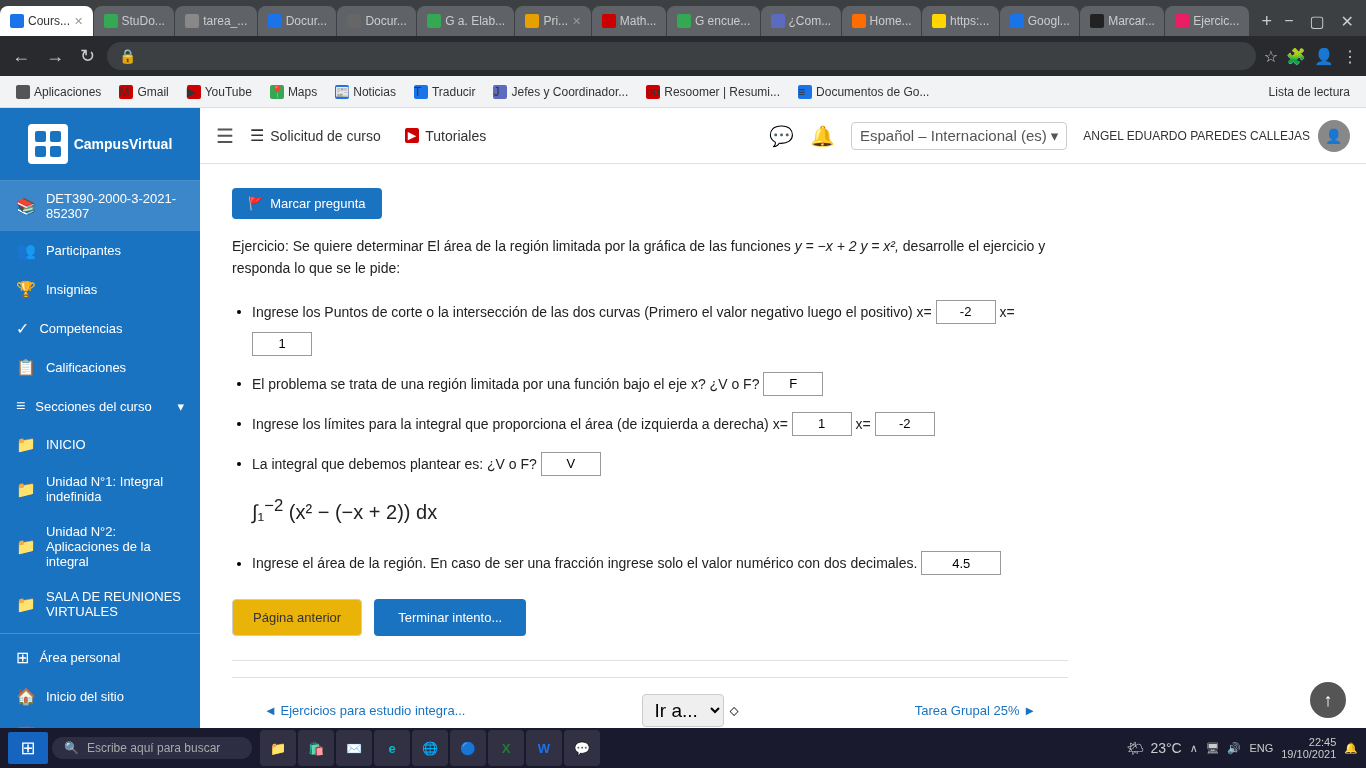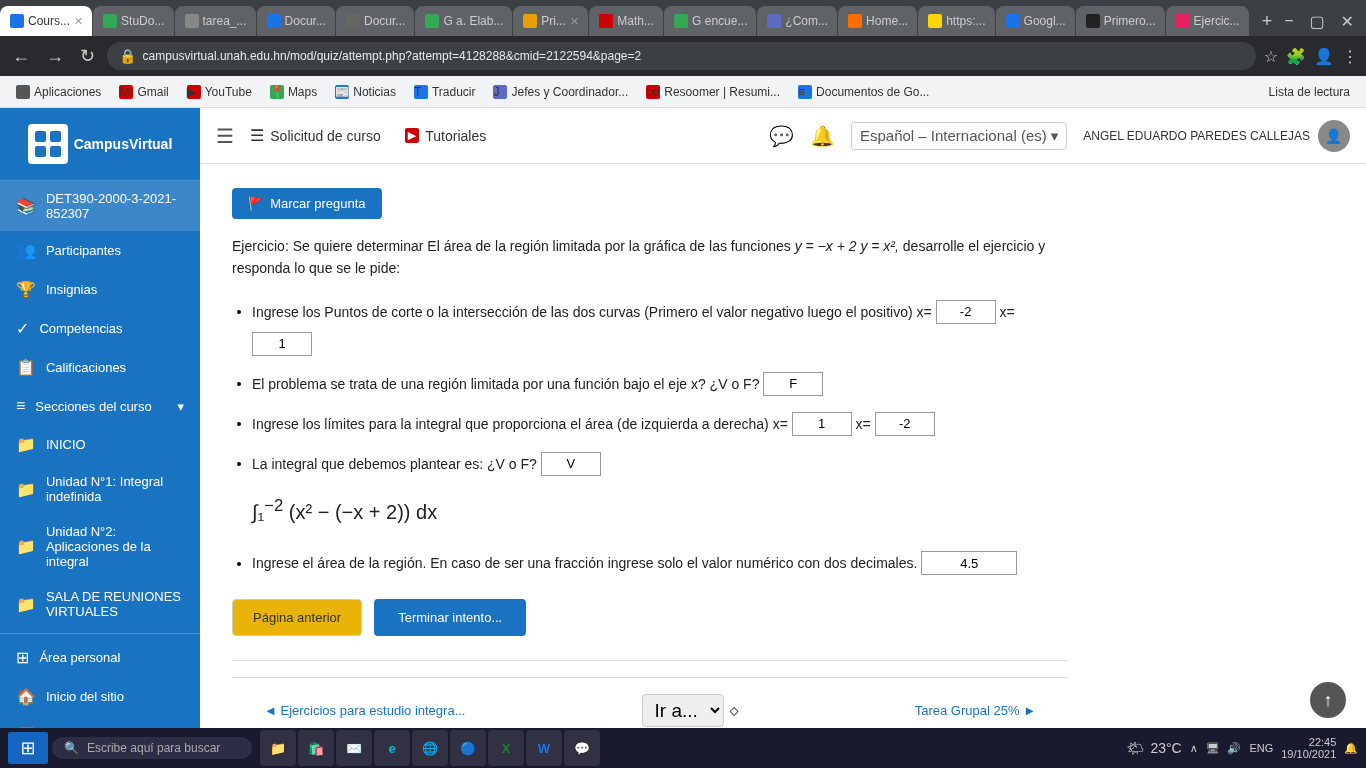--- a/index.html
+++ b/index.html
@@ -57,21 +57,21 @@
     .msg-icon { font-size: 20px; color: #555; cursor: pointer; }
     .bell-icon { font-size: 20px; color: #555; cursor: pointer; }
 
     
     .quiz-content { padding: 24px 32px; max-width: 900px; }
     .mark-btn { background: #1a73c1; color: white; border: none; padding: 8px 16px; border-radius: 4px; cursor: pointer; font-size: 13px; display: flex; align-items: center; gap: 6px; margin-bottom: 16px; }
 
     .exercise-text { font-size: 14px; line-height: 1.6; color: #222; margin-bottom: 20px; }
     .question-text { font-size: 14px; color: #222; margin-bottom: 8px; line-height: 1.6; }
     .math-input { border: 1px solid #999; width: 60px; height: 24px; padding: 2px 4px; font-size: 13px; text-align: center; }
-    .math-input.wide { width: 96px; }
+    .math-input.wide { width: 80px; }
 
     .formula-display { font-size: 20px; color: #222; margin: 12px 0 20px; padding: 8px 0; }
 
     .nav-buttons { display: flex; gap: 12px; margin-top: 24px; margin-bottom: 24px; }
     .btn-secondary { background: #eab308; border: 1px solid #ccc; color: #333; padding: 10px 20px; border-radius: 4px; cursor: pointer; font-size: 13px; }
     .btn-primary { background: #1a73c1; border: none; color: white; padding: 10px 24px; border-radius: 4px; cursor: pointer; font-size: 13px; }
 
     .divider { border: none; border-top: 1px solid #e0e0e0; margin: 16px 0; }
 
     .bottom-nav { display: flex; align-items: center; justify-content: space-between; padding: 16px 32px; border-top: 1px solid #e0e0e0; }
@@ -149,41 +149,40 @@
     <div class="tab inactive">
       <div class="tab-icon" style="background:#ffd600;"></div>
       <span>https:...</span>
     </div>
     <div class="tab inactive">
       <div class="tab-icon" style="background:#1a73e8;"></div>
       <span>Googl...</span>
     </div>
     <div class="tab inactive">
       <div class="tab-icon" style="background:#222;"></div>
-      <span>Primero...</span>
+      <span>Marcar...</span>
     </div>
     <div class="tab inactive">
       <div class="tab-icon" style="background:#e91e63;"></div>
       <span>Ejercic...</span>
     </div>
     <span class="tab-add">+</span>
     <div class="tab-controls">
       <span class="tab-ctrl-btn">−</span>
       <span class="tab-ctrl-btn">▢</span>
       <span class="tab-ctrl-btn">✕</span>
     </div>
   </div>
 
   <div class="address-bar">
     <span class="nav-btn">←</span>
     <span class="nav-btn">→</span>
     <span class="nav-btn">↻</span>
     <div class="url-box">
       <span style="color:#aaa;font-size:14px;">🔒</span>
-      <span class="url-text">campusvirtual.unah.edu.hn/mod/quiz/attempt.php?attempt=4128288&amp;cmid=2122594&amp;page=2</span>
     </div>
     <div class="addr-icons">
       <span>☆</span>
       <span>🧩</span>
       <span>👤</span>
       <span>⋮</span>
     </div>
   </div>
 
   <div class="bookmarks-bar">

